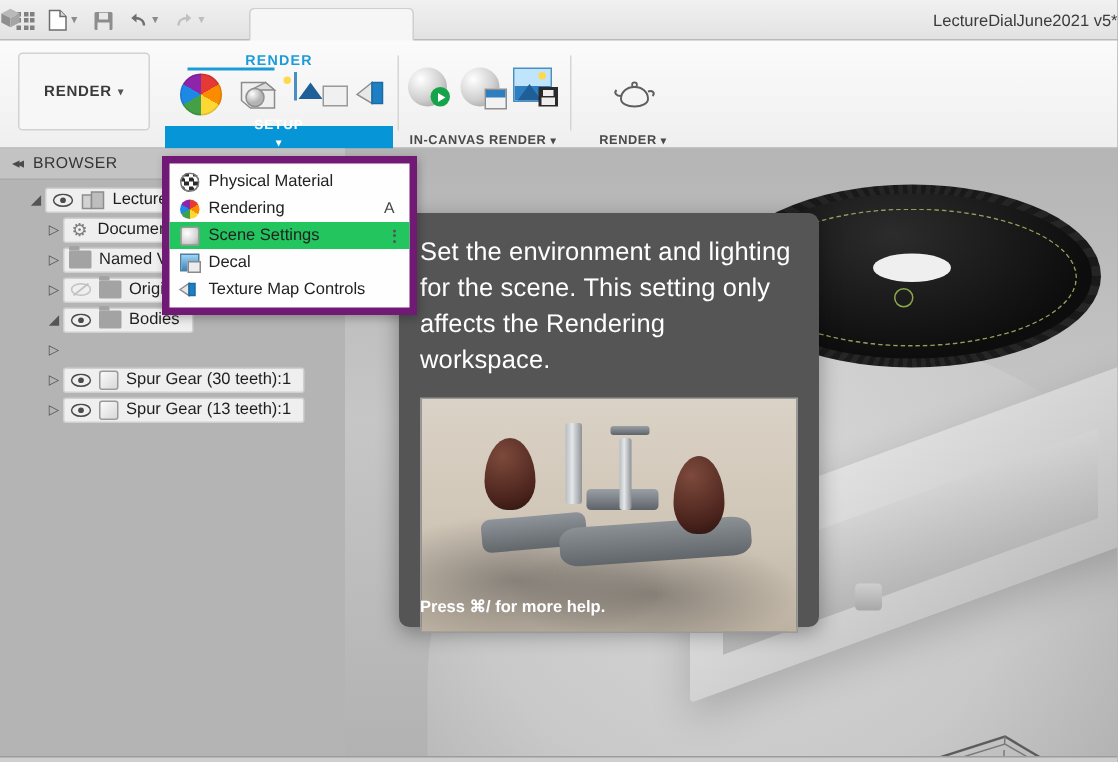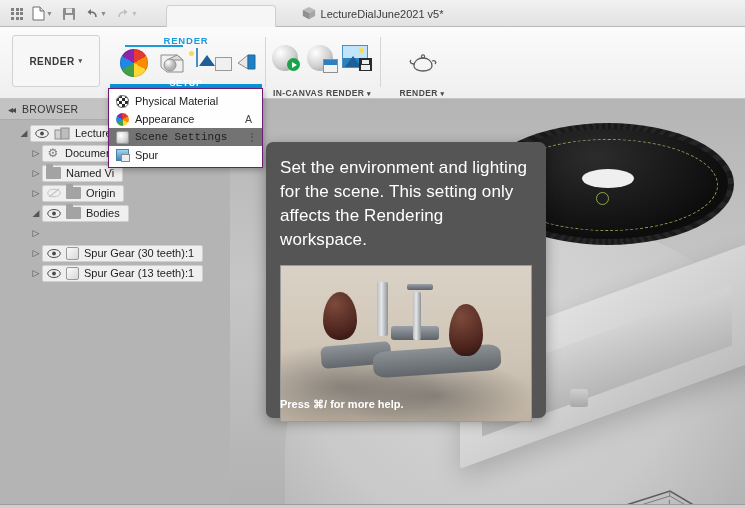--- a/index.html
+++ b/index.html
@@ -17,21 +17,21 @@
     border-bottom: 1px solid #b9b9b9;
   }
   .tb-icons { position: absolute; left: 8px; top: 0; height: 27px; display: flex; align-items: center; gap: 3px; }
   .tb-btn { display: flex; align-items: center; justify-content: center; height: 22px; padding: 0 3px; }
   .tb-caret { font-size: 7px; color: #8b8b8b; margin-left: 1px; line-height: 1; }
   .tb-caret.dim { color: #bdbdbd; }
   .grid-icon { display: grid; grid-template-columns: repeat(3,3px); grid-template-rows: repeat(3,3px); gap: 1.5px; }
   .grid-icon i { background: #808080; display: block; width: 3px; height: 3px; }
   .doc-title {
     position: absolute; left: 0; top: 0; width: 745px; height: 27px;
-    display: flex; align-items: center; justify-content: center; gap: 5px;
+    display: flex; align-items: center; justify-content: space-between; gap: 5px;
     font-size: 11px; color: #3b3b3b;
   }
   .tab-stub {
     position: absolute; left: 166px; top: 5px; width: 110px; height: 23px;
     background: #f6f6f6; border-radius: 4px 4px 0 0; border: 1px solid #cfcfcf; border-bottom: none;
   }
 
   
   .toolbar {
     position: absolute; left: 0; top: 27px; width: 745px; height: 72px;
@@ -74,29 +74,29 @@
     background: linear-gradient(#bfe4fb 0 55%, #2f7fc0 55% 100%); position: relative; overflow: hidden; }
   .img-icon::before { content:""; position:absolute; left:2px; bottom:0; border-left:8px solid transparent;
     border-right:8px solid transparent; border-bottom:11px solid #1d5f96; }
   .img-icon::after { content:""; position:absolute; right:3px; top:2px; width:5px; height:5px;
     border-radius:50%; background:#ffd84d; }
   .deco-sq { position:absolute; right:-6px; bottom:-4px; width:17px; height:14px;
     background:#f0f0f0; border:1px solid #9a9a9a; }
 
   
   .menu {
-    position: absolute; left: 108px; top: 88px; width: 155px;
-    background: #fefefe; border: 1px solid #701a75; box-shadow: 1px 2px 6px rgba(0,0,0,.28);
+    position: absolute; left: 108px; top: 104px; width: 170px;
+    background: #fefefe; border: 5px solid #701a75; box-shadow: 1px 2px 6px rgba(0,0,0,.28);
     padding: 3px 0 3px 0; z-index: 40;
   }
   .menu-item {
     height: 18px; display: flex; align-items: center; gap: 6px; padding: 0 6px;
     font-size: 11px; color: #222; position: relative;
   }
-  .menu-item.sel { background: #737373; font-family: Liberation Mono, monospace; }
+  .menu-item.sel { background: #22c55e; }
   .menu-shortcut { margin-left: auto; font-size: 10.5px; color: #444; padding-right: 4px; }
   .kebab { margin-left: auto; display: flex; flex-direction: column; gap: 1.5px; padding-right: 3px; }
   .kebab i { width: 2px; height: 2px; background: #555; border-radius: 50%; display: block; }
   .mi-icon { width: 14px; height: 14px; flex: 0 0 14px; display: flex; align-items: center; justify-content: center; }
   .checker { width: 13px; height: 13px; border-radius: 50%; overflow: hidden;
     background:
       repeating-conic-gradient(#2b2b2b 0 25%, #ffffff 0 50%) 0 0/6px 6px;
     box-shadow: inset 0 0 0 1px #777; }
   .wheel-sm { width: 13px; height: 13px; border-radius: 50%;
     background: conic-gradient(#e53935 0 60deg,#fb8c00 60deg 120deg,#fdd835 120deg 180deg,#43a047 180deg 240deg,#1e88e5 240deg 300deg,#8e24aa 300deg 360deg); }
@@ -516,39 +516,48 @@
     <div class="menu-item">
       <span class="mi-icon">
           <span class="checker"></span>
         </span>
       <span>Physical Material</span>
     </div>
     <div class="menu-item">
       <span class="mi-icon">
           <span class="wheel-sm"></span>
         </span>
-      <span>Appearance</span>
+      <span>Rendering</span>
       <span class="menu-shortcut">A</span>
     </div>
     <div class="menu-item sel">
       <span class="mi-icon">
           <span class="scene-sm"></span>
         </span>
       <span>Scene Settings</span>
       <span class="kebab">
           <i></i>
           <i></i>
           <i></i>
         </span>
     </div>
     <div class="menu-item">
       <span class="mi-icon">
           <span class="decal-sm"></span>
         </span>
-      <span>Spur</span>
+      <span>Decal</span>
+    </div>
+    <div class="menu-item">
+      <span class="mi-icon">
+        <svg width="14" height="14" viewBox="0 0 14 14">
+            <path d="M1 7 7 3v8z" fill="#e8e8e8" stroke="#8c8c8c"></path>
+            <path d="M7 3h4v8H7z" fill="#1f7fc4" stroke="#1a6ba3"></path>
+          </svg>
+      </span>
+      <span>Texture Map Controls</span>
     </div>
   </div>
 
   <div class="tooltip">
     <div class="tt-text">Set the environment and lighting for the scene. This setting only affects the Rendering workspace.</div>
     <div class="tt-img">
       <span class="tray2"></span>
       <span class="tray"></span>
       <span class="plate p1"></span>
       <span class="plate p2"></span>

